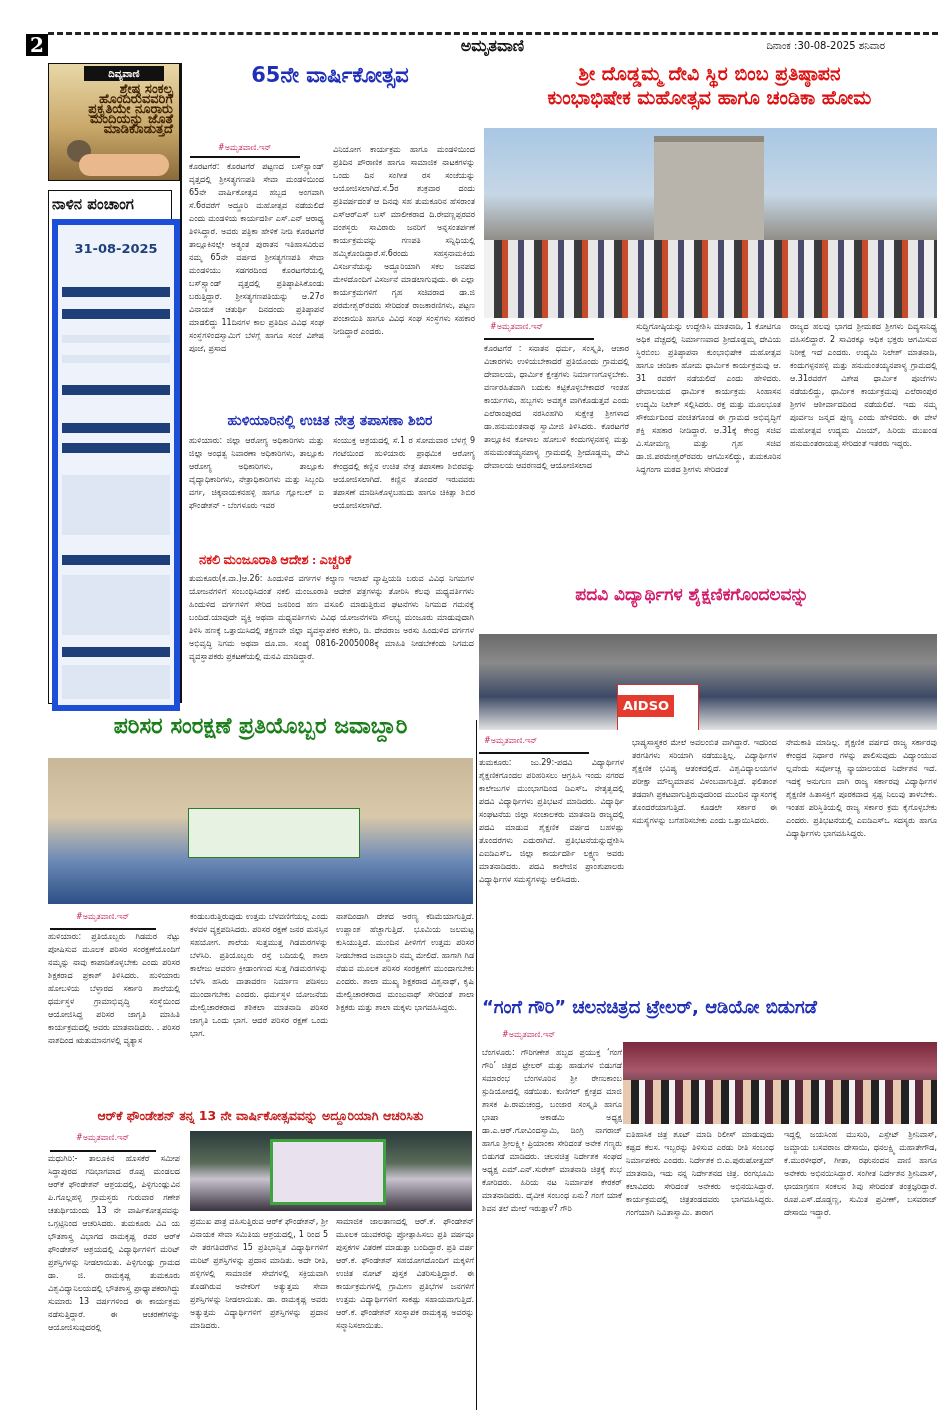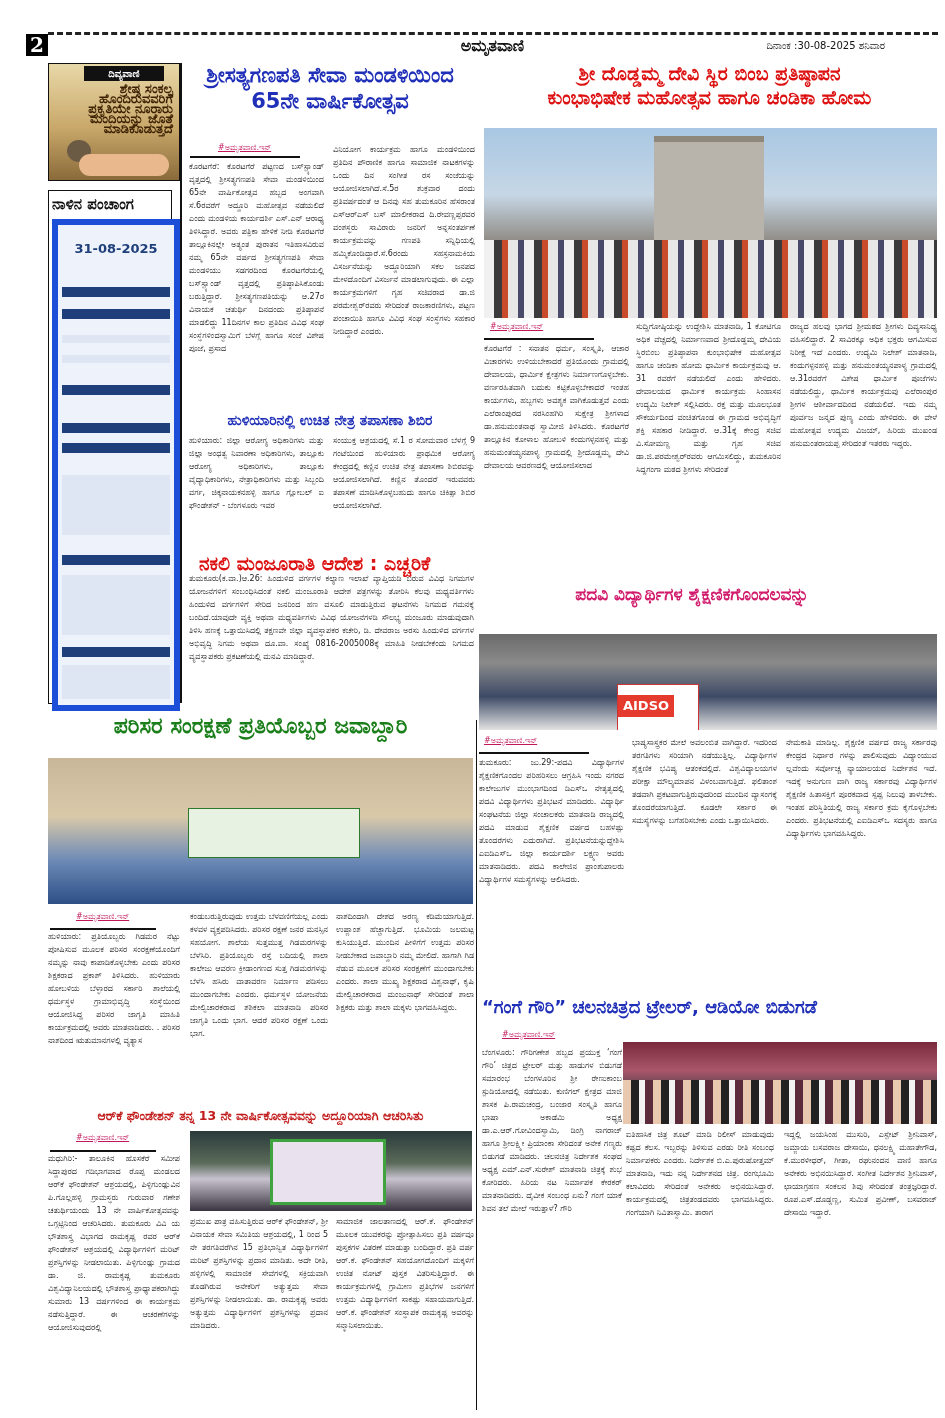--- a/index.html
+++ b/index.html
@@ -2,21 +2,21 @@
 <html><head>
 <meta charset="utf-8">
 <style>
   html,body{margin:0;padding:0;background:#fff;}
   body{width:945px;height:1418px;position:relative;overflow:hidden;font-family:"DejaVu Sans",sans-serif;color:#111;}
   .dash{position:absolute;left:48px;top:32px;width:890px;border-top:3px dashed #222;}
   .pageno{position:absolute;left:26px;top:34px;width:22px;height:22px;background:#000;color:#fff;font-weight:bold;font-size:20px;line-height:22px;text-align:center;font-family:"DejaVu Serif",serif;}
   .masthead{position:absolute;left:0;width:945px;top:36px;text-align:center;font-size:16px;font-weight:bold;padding-left:20px;}
   .dateline{position:absolute;right:60px;top:40px;font-size:10px;}
   .head{position:absolute;text-align:center;font-weight:bold;line-height:1.25;}
-  .byline{position:absolute;font-size:8px;color:#c2185b;text-decoration:underline;}
+  .byline{position:absolute;font-size:8px;color:#c2185b;}
   .rule{position:absolute;height:2px;background:#111;}
   .txt{position:absolute;font-size:8px;line-height:13px;text-align:justify;color:#222;overflow:hidden;}
   .photo{position:absolute;overflow:hidden;}
   .vrule{position:absolute;width:2px;background:#111;}
   .box{position:absolute;border:2px solid #111;}
   .cal-band{position:absolute;left:4px;right:4px;height:10px;background:#1e3f7a;}
   .cal-row{position:absolute;left:4px;right:4px;height:8px;background:#dfe6f3;}
 </style>
 </head>
 <body>
@@ -47,33 +47,32 @@
     <div class="cal-band" style="top:330px;"></div>
     <div class="cal-row" style="top:350px;height:60px;"></div>
     <div class="cal-band" style="top:422px;"></div>
     <div class="cal-row" style="top:440px;height:34px;"></div>
   </div>
 </div>
 
 <div class="vrule" style="left:180px;top:63px;height:640px;"></div>
 
 <div class="head" style="left:185px;top:62px;width:290px;color:#1f2fb8;font-size:21px;">
-  <div>ಶ್ರೀಸತ್ಯಗಣಪತಿ ಸೇವಾ ಮಂಡಳಿಯಿಂದ</div>
   <div>65ನೇ ವಾರ್ಷಿಕೋತ್ಸವ</div>
 </div>
 <div class="byline" style="left:218px;top:143px;">#ಅಮೃತವಾಣಿ.ಇನ್</div>
 <div class="rule" style="left:190px;top:156px;width:110px;"></div>
 <div class="txt" style="left:189px;top:160px;width:135px;height:230px;">ಕೊರಟಗೆರೆ: ಕೊರಟಗೆರೆ ಪಟ್ಟಣದ ಬಸ್‌ಸ್ಟ್ಯಾಂಡ್ ವೃತ್ತದಲ್ಲಿ ಶ್ರೀಸತ್ಯಗಣಪತಿ ಸೇವಾ ಮಂಡಳಿಯಿಂದ 65ನೇ ವಾರ್ಷಿಕೋತ್ಸವ ಹಬ್ಬದ ಅಂಗವಾಗಿ ಸೆ.6ರವರೆಗೆ ಅದ್ದೂರಿ ಮಹೋತ್ಸವ ನಡೆಯಲಿದೆ ಎಂದು ಮಂಡಳಿಯ ಕಾರ್ಯದರ್ಶಿ ಎಸ್.ಎನ್ ಆರಾಧ್ಯ ತಿಳಿಸಿದ್ದಾರೆ. ಅವರು ಪತ್ರಿಕಾ ಹೇಳಿಕೆ ನೀಡಿ ಕೊರಟಗೆರೆ ತಾಲ್ಲೂಕಿನಲ್ಲೇ ಅತ್ಯಂತ ಪುರಾತನ ಇತಿಹಾಸವಿರುವ ನಮ್ಮ 65ನೇ ವರ್ಷದ ಶ್ರೀಸತ್ಯಗಣಪತಿ ಸೇವಾ ಮಂಡಳಿಯು ಸಡಗರದಿಂದ ಕೊರಟಗೆರೆಯಲ್ಲಿ ಬಸ್‌ಸ್ಟ್ಯಾಂಡ್ ವೃತ್ತದಲ್ಲಿ ಪ್ರತಿಷ್ಠಾಪಿಸಿಕೊಂಡು ಬರುತ್ತಿದ್ದಾರೆ. ಶ್ರೀಸತ್ಯಗಣಪತಿಯನ್ನು ಆ.27ರ ವಿನಾಯಕ ಚತುರ್ಥಿ ದಿನದಂದು ಪ್ರತಿಷ್ಠಾಪನೆ ಮಾಡಲಿದ್ದು 11ದಿನಗಳ ಕಾಲ ಪ್ರತಿದಿನ ವಿವಿಧ ಸಂಘ ಸಂಸ್ಥೆಗಳಿಂದಸ್ವಾಮಿಗೆ ಬೆಳಗ್ಗೆ ಹಾಗೂ ಸಂಜೆ ವಿಶೇಷ ಪೂಜೆ, ಪ್ರಸಾದ</div>
 <div class="txt" style="left:333px;top:143px;width:142px;height:247px;">ವಿನಿಯೋಗ ಕಾರ್ಯಕ್ರಮ ಹಾಗೂ ಮಂಡಳಿಯಿಂದ ಪ್ರತಿದಿನ ಪೌರಾಣಿಕ ಹಾಗೂ ಸಾಮಾಜಿಕ ನಾಟಕಗಳನ್ನು ಒಂದು ದಿನ ಸಂಗೀತ ರಸ ಸಂಜೆಯನ್ನು ಆಯೋಜಿಸಲಾಗಿದೆ.ಸೆ.5ರ ಶುಕ್ರವಾರ ದಂದು ಪ್ರತಿವರ್ಷದಂತೆ ಆ ದಿನವು ಸಹ ತುಮಕೂರಿನ ಹೆಸರಾಂತ ಎಸ್‌ಆರ್‌ಎಸ್ ಬಸ್ ಮಾಲೀಕರಾದ ದಿ.ರೇವಣ್ಣಪ್ಪರವರ ವಂಶಸ್ಥರು ಸಾವಿರಾರು ಜನರಿಗೆ ಅನ್ನಸಂತರ್ಪಣೆ ಕಾರ್ಯಕ್ರಮವನ್ನು ಗಣಪತಿ ಸನ್ನಿಧಿಯಲ್ಲಿ ಹಮ್ಮಿಕೊಂಡಿದ್ದಾರೆ.ಸೆ.6ರಂದು ಸಹಸ್ರನಾಮಕಿಯ ವಿಸರ್ಜನೆಯನ್ನು ಅದ್ದೂರಿಯಾಗಿ ಸಕಲ ಜನಪದ ಮೇಳದೊಂದಿಗೆ ವಿಸರ್ಜನೆ ಮಾಡಲಾಗುವುದು. ಈ ಎಲ್ಲಾ ಕಾರ್ಯಕ್ರಮಗಳಿಗೆ ಗೃಹ ಸಚಿವರಾದ ಡಾ.ಜಿ ಪರಮೇಶ್ವರ್‌ರವರು ಸೇರಿದಂತೆ ರಾಜಕಾರಣಿಗಳು, ಪಟ್ಟಣ ಪಂಚಾಯಿತಿ ಹಾಗೂ ವಿವಿಧ ಸಂಘ ಸಂಸ್ಥೆಗಳು ಸಹಕಾರ ನೀಡಿದ್ದಾರೆ ಎಂದರು.</div>
 
 <div class="head" style="left:185px;top:412px;width:290px;color:#1f2fb8;font-size:14px;">ಹುಳಿಯಾರಿನಲ್ಲಿ ಉಚಿತ ನೇತ್ರ ತಪಾಸಣಾ ಶಿಬಿರ</div>
 <div class="txt" style="left:189px;top:434px;width:135px;height:112px;">ಹುಳಿಯಾರು: ಜಿಲ್ಲಾ ಆರೋಗ್ಯ ಅಧಿಕಾರಿಗಳು ಮತ್ತು ಜಿಲ್ಲಾ ಅಂಧತ್ವ ನಿವಾರಣಾ ಅಧಿಕಾರಿಗಳು, ತಾಲ್ಲೂಕು ಆರೋಗ್ಯ ಅಧಿಕಾರಿಗಳು, ತಾಲ್ಲೂಕು ವೈದ್ಯಾಧಿಕಾರಿಗಳು, ನೇತ್ರಾಧಿಕಾರಿಗಳು ಮತ್ತು ಸಿಬ್ಬಂದಿ ವರ್ಗ, ಚಿಕ್ಕನಾಯಕನಹಳ್ಳಿ ಹಾಗೂ ಗ್ಲೋಬಲ್ ಐ ಫೌಂಡೇಶನ್ - ಬೆಂಗಳೂರು ಇವರ</div>
 <div class="txt" style="left:333px;top:434px;width:142px;height:112px;">ಸಂಯುಕ್ತ ಆಶ್ರಯದಲ್ಲಿ ಸೆ.1 ರ ಸೋಮವಾರ ಬೆಳಗ್ಗೆ 9 ಗಂಟೆಯಿಂದ ಹುಳಿಯಾರು ಪ್ರಾಥಮಿಕ ಆರೋಗ್ಯ ಕೇಂದ್ರದಲ್ಲಿ ಕಣ್ಣಿನ ಉಚಿತ ನೇತ್ರ ತಪಾಸಣಾ ಶಿಬಿರವನ್ನು ಆಯೋಜಿಸಲಾಗಿದೆ. ಕಣ್ಣಿನ ತೊಂದರೆ ಇರುವವರು ತಪಾಸಣೆ ಮಾಡಿಸಿಕೊಳ್ಳಬಹುದು ಹಾಗೂ ಚಿಕಿತ್ಸಾ ಶಿಬಿರ ಆಯೋಜಿಸಲಾಗಿದೆ.</div>
 
-<div class="head" style="left:185px;top:552px;width:290px;color:#d11;font-size:19px;text-align:left;padding-left:14px;">ನಕಲಿ ಮಂಜೂರಾತಿ ಆದೇಶ  :  ಎಚ್ಚರಿಕೆ</div>
+<div class="head" style="left:185px;top:552px;width:290px;color:#d11;font-size:13px;text-align:left;padding-left:14px;font-family:Liberation Serif, serif;">ನಕಲಿ ಮಂಜೂರಾತಿ ಆದೇಶ  :  ಎಚ್ಚರಿಕೆ</div>
 <div class="txt" style="left:189px;top:572px;width:285px;height:124px;">ತುಮಕೂರು(ಕ.ವಾ.)ಆ.26: ಹಿಂದುಳಿದ ವರ್ಗಗಳ ಕಲ್ಯಾಣ ಇಲಾಖೆ ವ್ಯಾಪ್ತಿಯಡಿ ಬರುವ ವಿವಿಧ ನಿಗಮಗಳ ಯೋಜನೆಗಳಿಗೆ ಸಂಬಂಧಿಸಿದಂತೆ ನಕಲಿ ಮಂಜೂರಾತಿ ಆದೇಶ ಪತ್ರಗಳನ್ನು ತೋರಿಸಿ ಕೆಲವು ಮಧ್ಯವರ್ತಿಗಳು ಹಿಂದುಳಿದ ವರ್ಗಗಳಿಗೆ ಸೇರಿದ ಜನರಿಂದ ಹಣ ವಸೂಲಿ ಮಾಡುತ್ತಿರುವ ಘಟನೆಗಳು ನಿಗಮದ ಗಮನಕ್ಕೆ ಬಂದಿದೆ.ಯಾವುದೇ ವ್ಯಕ್ತಿ ಅಥವಾ ಮಧ್ಯವರ್ತಿಗಳು ವಿವಿಧ ಯೋಜನೆಗಳಡಿ ಸೌಲಭ್ಯ ಮಂಜೂರು ಮಾಡುವುದಾಗಿ ತಿಳಿಸಿ ಹಣಕ್ಕೆ ಒತ್ತಾಯಿಸಿದಲ್ಲಿ ತಕ್ಷಣವೇ ಜಿಲ್ಲಾ ವ್ಯವಸ್ಥಾಪಕರ ಕಚೇರಿ, ಡಿ. ದೇವರಾಜ ಅರಸು ಹಿಂದುಳಿದ ವರ್ಗಗಳ ಅಭಿವೃದ್ಧಿ ನಿಗಮ ಅಥವಾ ದೂ.ವಾ. ಸಂಖ್ಯೆ 0816-2005008ಕ್ಕೆ ಮಾಹಿತಿ ನೀಡಬೇಕೆಂದು ನಿಗಮದ ವ್ಯವಸ್ಥಾಪಕರು ಪ್ರಕಟಣೆಯಲ್ಲಿ ಮನವಿ ಮಾಡಿದ್ದಾರೆ.</div>
 
 <div class="head" style="left:482px;top:62px;width:455px;color:#d11;font-size:19px;">
   <div>ಶ್ರೀ ದೊಡ್ಡಮ್ಮ ದೇವಿ ಸ್ಥಿರ ಬಿಂಬ ಪ್ರತಿಷ್ಠಾಪನ</div>
   <div>ಕುಂಭಾಭಿಷೇಕ ಮಹೋತ್ಸವ ಹಾಗೂ ಚಂಡಿಕಾ ಹೋಮ</div>
 </div>
 <div class="photo" style="left:484px;top:128px;width:453px;height:190px;background:linear-gradient(180deg,#a9c7e3 0%,#c6d7e6 35%,#8f8a83 60%,#5b5650 100%);">
   <div style="position:absolute;left:170px;top:8px;width:110px;height:120px;background:#b9b4ab;border-top:6px solid #8d877c;"></div>
   <div style="position:absolute;left:0;right:0;bottom:0;height:78px;background:repeating-linear-gradient(90deg,#f1f1f1 0 10px,#3b3b3b 10px 18px,#c84b2b 18px 24px,#e8e8e8 24px 34px,#4a4a6a 34px 40px);"></div>
 </div>

